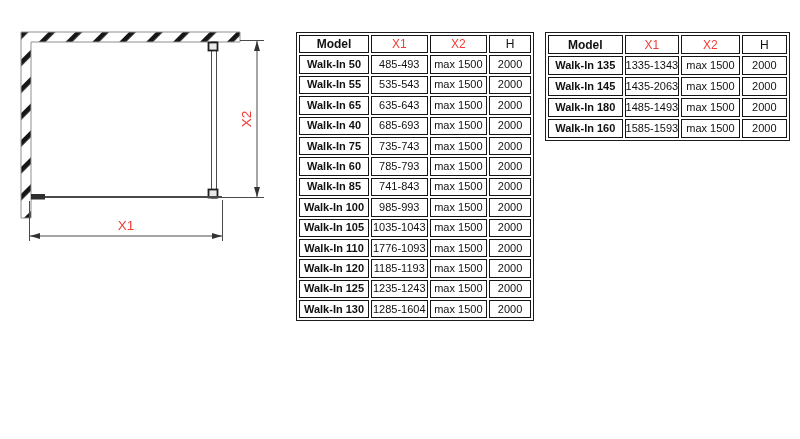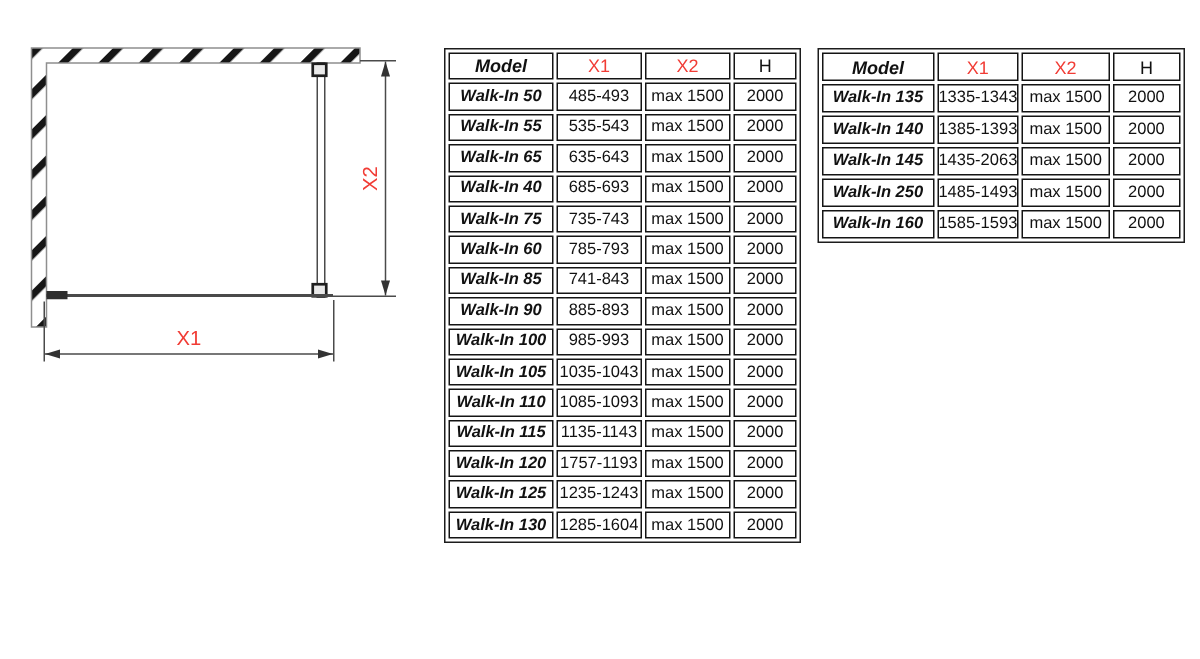--- a/index.html
+++ b/index.html
@@ -20,21 +20,21 @@
   }
   #table-1 { left:296px; top:32px; width:238px; }
   #table-2 { left:545px; top:32px; width:245px; }
   table.spec th, table.spec td {
     border:1px solid #141414; padding:0; text-align:center; vertical-align:middle;
     font-size:11px; line-height:1; color:#111; white-space:nowrap; overflow:hidden;
   }
   #table-1 th, #table-1 td { height:16.4px; }
   #table-2 th, #table-2 td { height:17px; }
   table.spec th { font-size:12px; font-weight:normal; }
-  table.spec th.model, table.spec td.model { font-weight:bold; font-style:italic; }
+  table.spec th.model, table.spec td.model { font-weight:bold; }
   table.spec th.red { color:var(--red); }
 </style>
 </head>
 <body>
 
 <div class="drawing">
   <svg width="300" height="270" viewBox="0 0 300 270">
     <defs>
       <pattern id="hatch" patternUnits="userSpaceOnUse" width="19" height="19" patternTransform="rotate(-45)">
         <rect width="19" height="19" fill="#ffffff"></rect>
@@ -123,52 +123,40 @@
         <td>max 1500</td>
         <td>2000</td>
       </tr>
       <tr>
         <td class="model">Walk-In 85</td>
         <td>741-843</td>
         <td>max 1500</td>
         <td>2000</td>
       </tr>
       <tr>
-        <td class="model">Walk-In 90</td>
-        <td>885-893</td>
-        <td>max 1500</td>
-        <td>2000</td>
-      </tr>
-      <tr>
         <td class="model">Walk-In 100</td>
         <td>985-993</td>
         <td>max 1500</td>
         <td>2000</td>
       </tr>
       <tr>
         <td class="model">Walk-In 105</td>
         <td>1035-1043</td>
         <td>max 1500</td>
         <td>2000</td>
       </tr>
       <tr>
         <td class="model">Walk-In 110</td>
-        <td>1085-1093</td>
-        <td>max 1500</td>
-        <td>2000</td>
-      </tr>
-      <tr>
-        <td class="model">Walk-In 115</td>
-        <td>1135-1143</td>
+        <td>1776-1093</td>
         <td>max 1500</td>
         <td>2000</td>
       </tr>
       <tr>
         <td class="model">Walk-In 120</td>
-        <td>1757-1193</td>
+        <td>1185-1193</td>
         <td>max 1500</td>
         <td>2000</td>
       </tr>
       <tr>
         <td class="model">Walk-In 125</td>
         <td>1235-1243</td>
         <td>max 1500</td>
         <td>2000</td>
       </tr>
       <tr>
@@ -196,33 +184,27 @@
       </tr>
     </thead>
   <tbody>
       <tr>
         <td class="model">Walk-In 135</td>
         <td>1335-1343</td>
         <td>max 1500</td>
         <td>2000</td>
       </tr>
       <tr>
-        <td class="model">Walk-In 140</td>
-        <td>1385-1393</td>
-        <td>max 1500</td>
-        <td>2000</td>
-      </tr>
-      <tr>
         <td class="model">Walk-In 145</td>
         <td>1435-2063</td>
         <td>max 1500</td>
         <td>2000</td>
       </tr>
       <tr>
-        <td class="model">Walk-In 250</td>
+        <td class="model">Walk-In 180</td>
         <td>1485-1493</td>
         <td>max 1500</td>
         <td>2000</td>
       </tr>
       <tr>
         <td class="model">Walk-In 160</td>
         <td>1585-1593</td>
         <td>max 1500</td>
         <td>2000</td>
       </tr>

